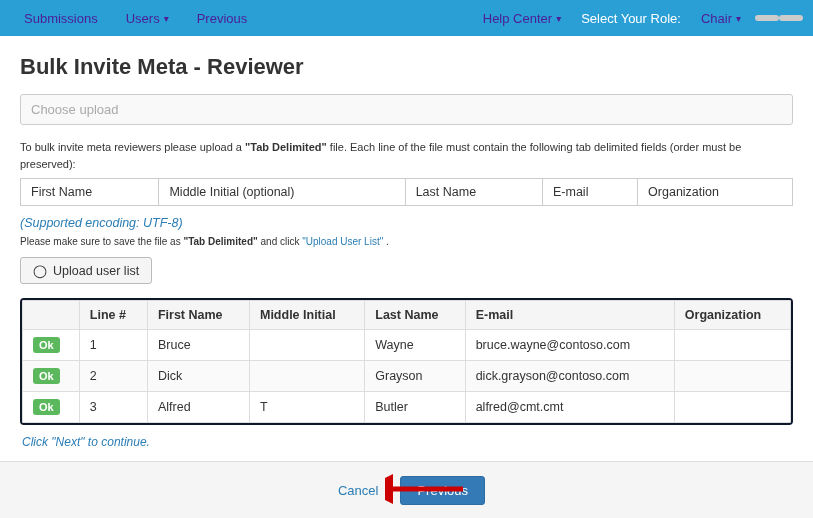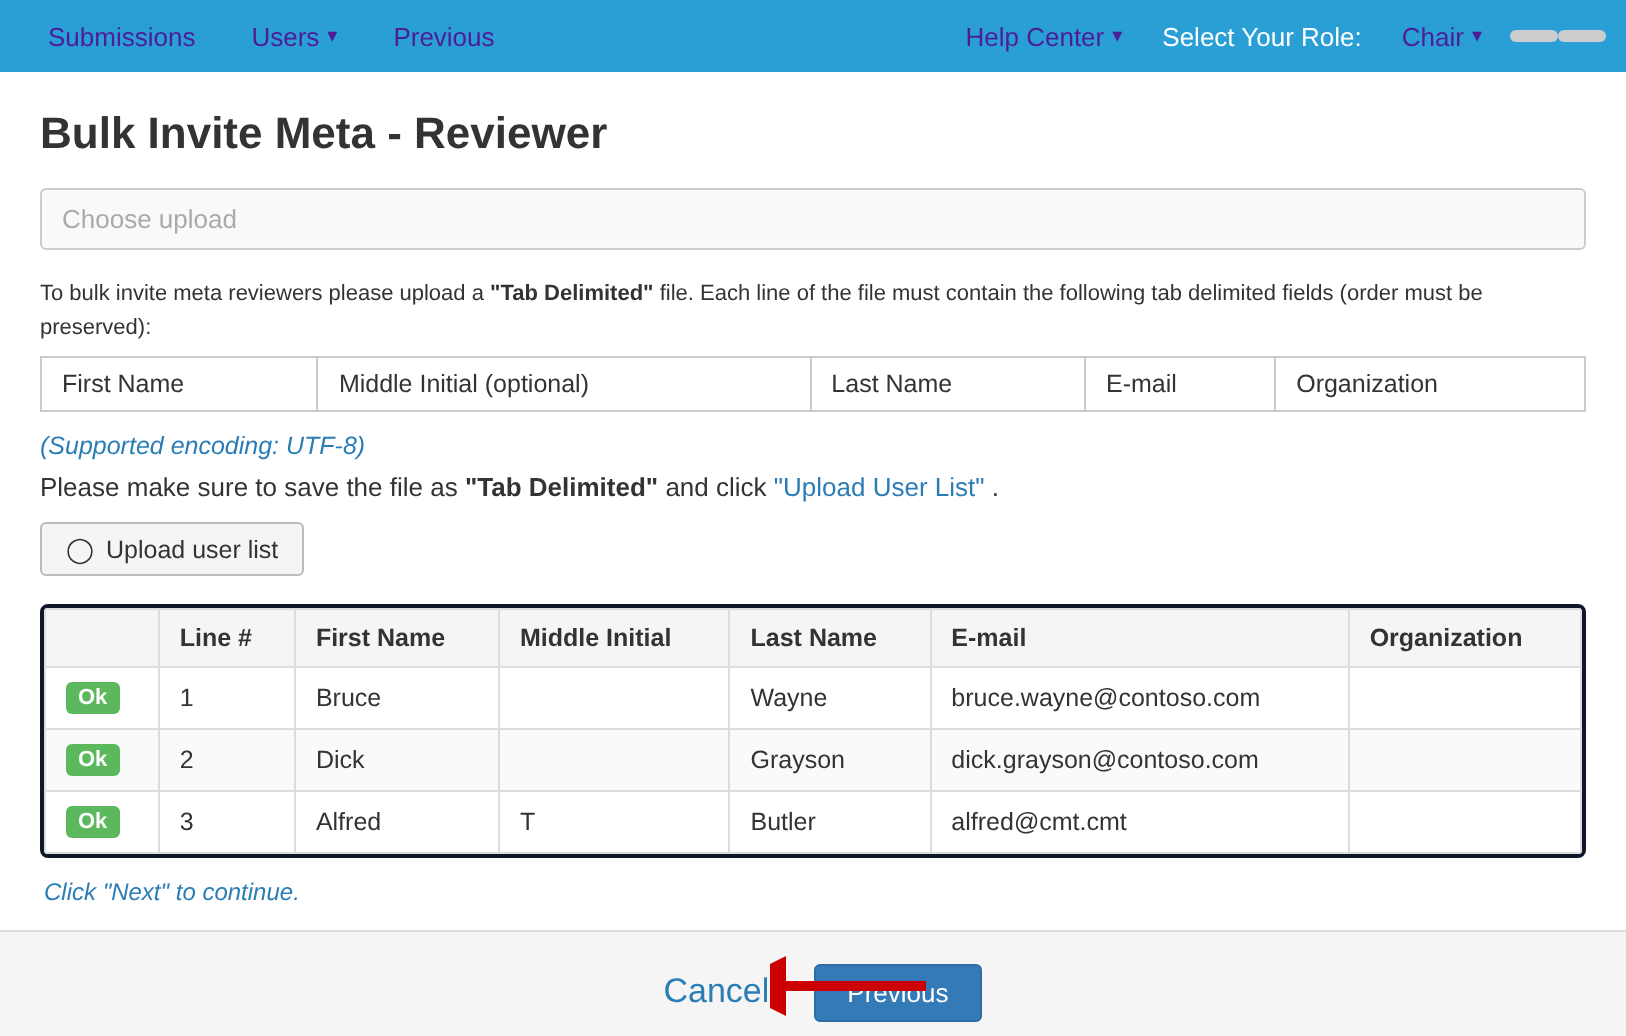--- a/index.html
+++ b/index.html
@@ -75,21 +75,21 @@
     }
 
     .encoding-text {
       font-style: italic;
       color: #2a7db5;
       font-size: 12.5px;
       margin-bottom: 6px;
     }
 
     .save-instruction {
-      font-size: 13px;
+      font-size: 10px;
       color: #333;
       margin-bottom: 10px;
     }
     .save-instruction a { color: #2a7db5; text-decoration: none; }
 
     .upload-btn {
       display: flex;
       align-items: center;
       gap: 6px;
       background: #f5f5f5;
@@ -159,21 +159,21 @@
       align-items: center;
       justify-content: center;
       gap: 12px;
       position: relative;
     }
 
     .btn-cancel {
       background: none;
       border: none;
       color: #2a7db5;
-      font-size: 17px;
+      font-size: 13px;
       cursor: pointer;
       padding: 6px 10px;
     }
     .btn-previous {
       background: #337ab7;
       border: 1px solid #2e6da4;
       color: #fff;
       border-radius: 3px;
       padding: 6px 16px;
       font-size: 13px;

